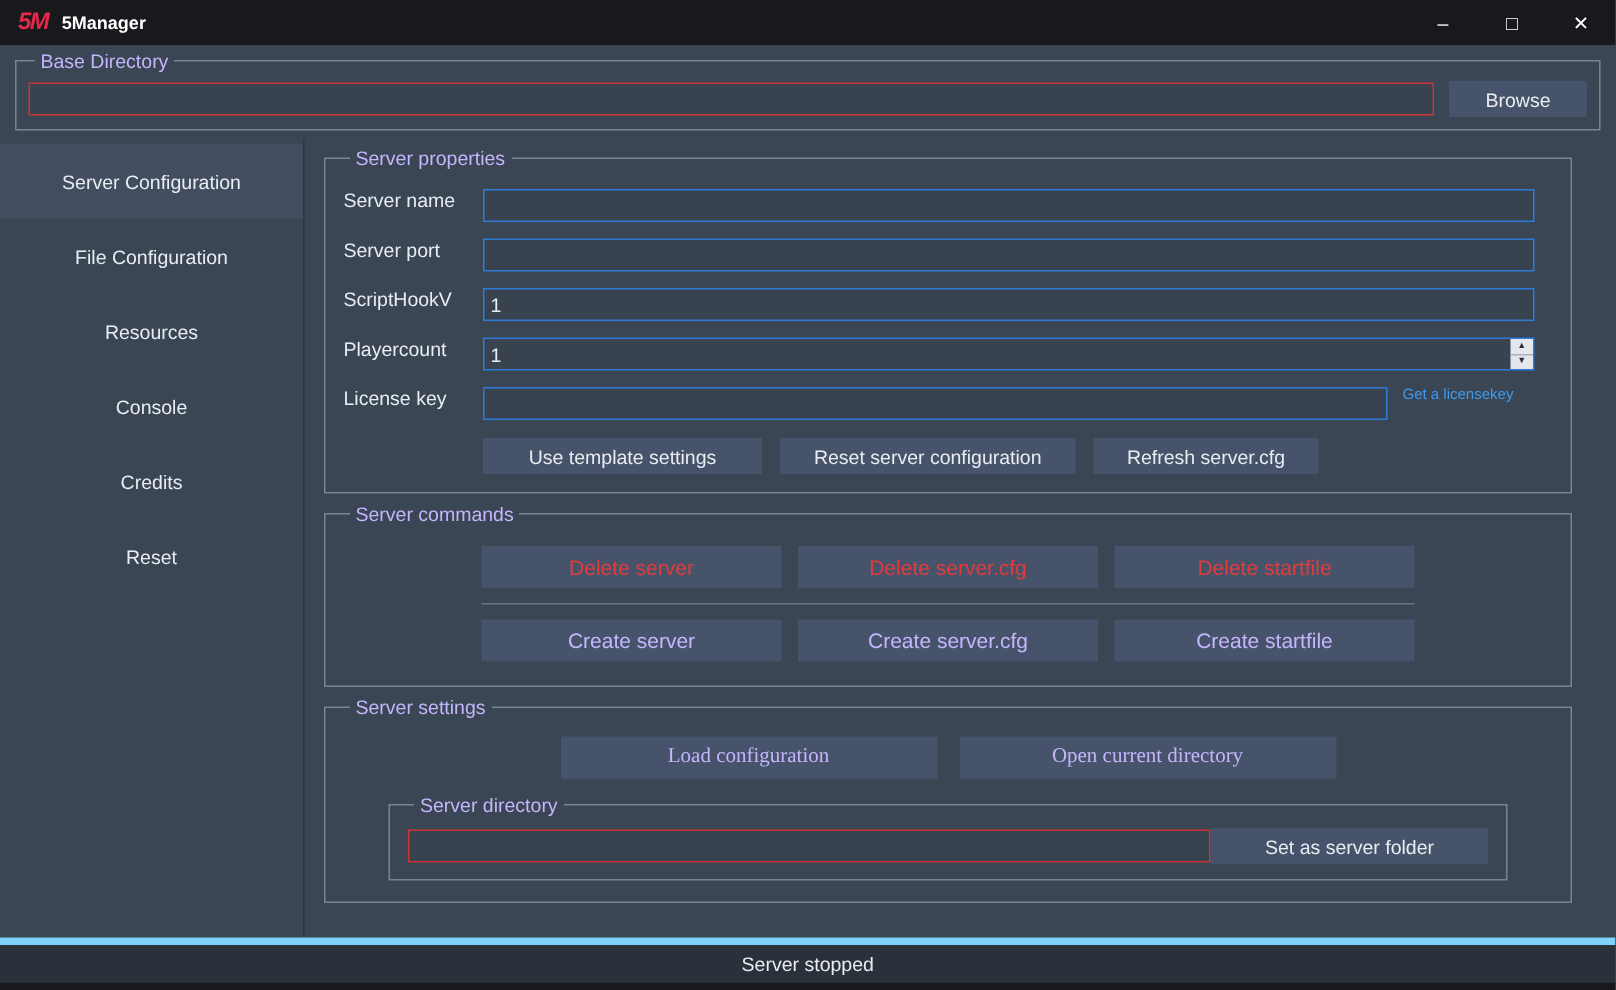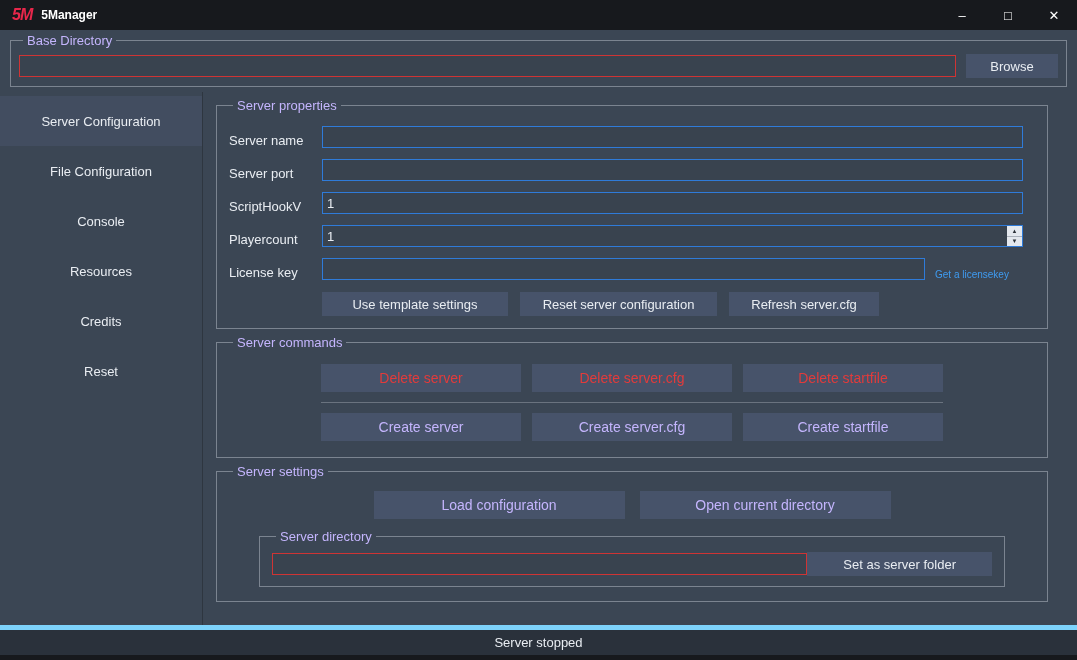--- a/index.html
+++ b/index.html
@@ -44,21 +44,21 @@
   .body-row { flex:1; display:flex; min-height:0; }
   .sidebar { width:203px; border-right:1px solid #2e3640; flex-shrink:0; padding-top:4px; }
   .side-item { height:50px; display:flex; align-items:center; justify-content:center; font-size:13px; }
   .side-item.selected { background:#424d60; }
 
   .content { flex:1; padding:0 29px 0 13px; display:flex; flex-direction:column; min-width:0; }
   .content > fieldset { margin-top:6px; }
 
   
   .props { padding:2px 24px 12px 12px; }
-  .prop-row { display:flex; align-items:flex-end; margin-top:11px; }
+  .prop-row { display:flex; align-items:flex-start; margin-top:11px; }
   .prop-label { width:93px; font-size:13px; flex-shrink:0; }
   .prop-row input.text { flex:1; }
   .spin-wrap { flex:1; display:flex; align-items:stretch; border:1px solid #2f7bd9; background:#39434f; height:22px; }
   .spin-wrap input { flex:1; border:none; background:transparent; color:#e9edf2; font-size:13px; padding:0 4px; outline:none; font-family:inherit; }
   .spinner { width:15px; display:flex; flex-direction:column; background:#e4e8ee; }
   .spin-btn { flex:1; display:flex; align-items:center; justify-content:center; color:#2a2f36; font-size:6px; line-height:1; }
   .spin-btn.up { border-bottom:1px solid #aab1bb; }
   .license-link { width:88px; margin-left:10px; font-size:10px; color:#3f9bf0; text-decoration:none; flex-shrink:0; }
   .props-btn-row { display:flex; gap:12px; margin-top:12px; margin-left:93px; }
   .pbtn { height:24px; }
@@ -70,21 +70,21 @@
   .cmd-row { display:flex; gap:11px; }
   .cmd-row.delete { padding-bottom:10px; border-bottom:1px solid #6a737f; }
   .cmd-row.create { margin-top:10px; }
   .cmd-btn { width:200px; height:28px; font-size:14px; }
   .red-text { color:#e23b3b; }
   .blue-text { color:#c4b5fd; }
 
   
   .settings { padding:2px 12px 12px; }
   .settings-btn-row { display:flex; justify-content:center; gap:15px; margin-top:10px; }
-  .settings-btn { width:251px; height:28px; font-size:14px; }
+  .settings-btn { width:251px; height:28px; font-size:14px;font-family:Liberation Serif, serif; }
   .server-dir { margin:10px 30px 2px; padding:4px 12px 10px; }
   .dir-row { display:flex; align-items:center; margin-top:4px; }
   .dir-row input { width:546px; }
   .dir-spacer { flex:1; }
   .dir-btn { width:188px; }
 
   
   .statusbar { height:30px; background:#2a313b; border-top:5px solid #7dd3fc;
                display:flex; align-items:center; justify-content:center; font-size:13px; flex-shrink:0; }
   .bottom-strip { height:5px; background:#17191d; flex-shrink:0; }
@@ -123,24 +123,24 @@
   <div class="body-row">
 
     <div class="sidebar">
       <div class="side-item selected">
         <span>Server Configuration</span>
       </div>
       <div class="side-item">
         <span>File Configuration</span>
       </div>
       <div class="side-item">
+        <span>Resources</span>
+      </div>
+      <div class="side-item">
         <span>Console</span>
-      </div>
-      <div class="side-item">
-        <span>Resources</span>
       </div>
       <div class="side-item">
         <span>Credits</span>
       </div>
       <div class="side-item">
         <span>Reset</span>
       </div>
     </div>
 
     <div class="content">

